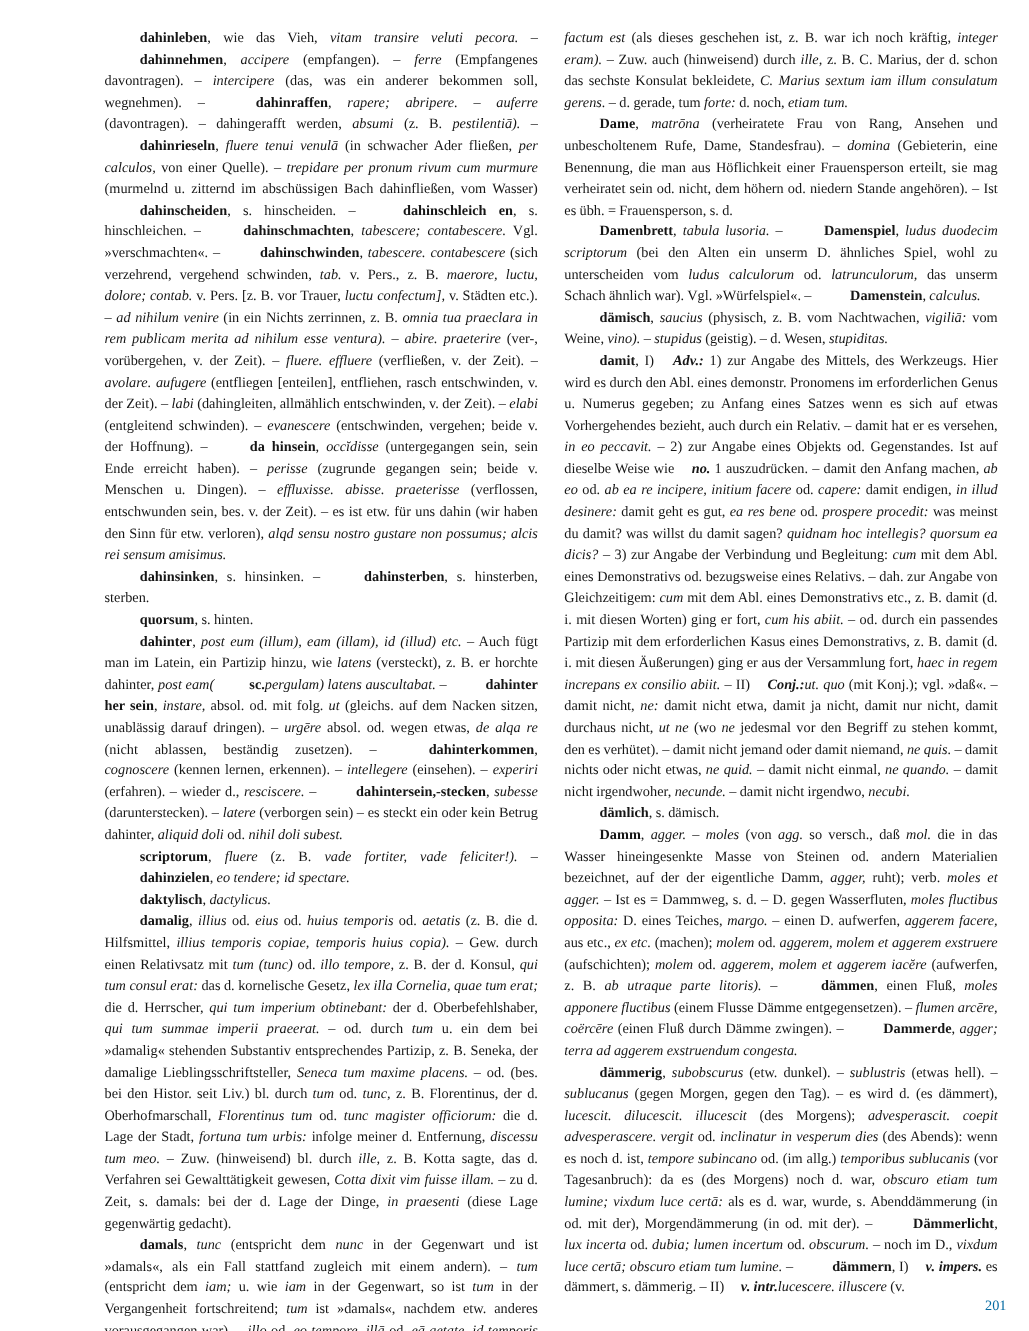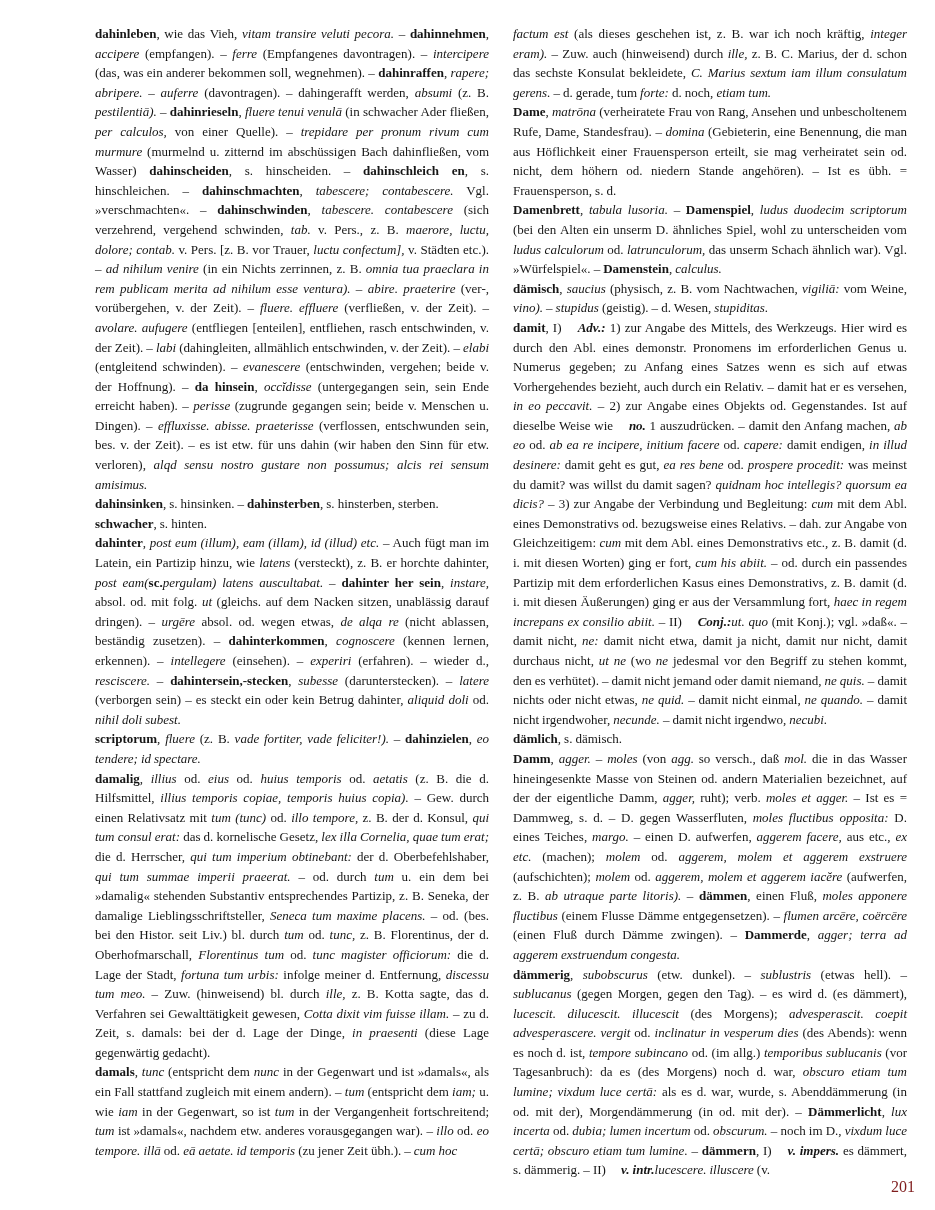--- a/index.html
+++ b/index.html
@@ -28,44 +28,45 @@
     width: 394px;
     font-size: 13px;
     line-height: 19.6px;
     text-align: justify;
     hyphens: auto;
     -webkit-hyphens: auto;
     word-spacing: -0.2px;
   }
   .col p { margin: 0; padding: 0; }
   .r-n { font-weight: normal; font-style: normal; }
-  .r-b { font-weight: bold; font-style: normal; }
+  .r-b { font-weight: bold; font-style: normal; margin-left: 32px; }
   .r-i { font-weight: normal; font-style: italic; }
   .r-bi { font-weight: bold; font-style: italic; margin-left: 12px; }
   .pagenum {
     position: absolute;
     top: 1179px;
     right: 20px;
-    font-size: 16px;
+    font-size: 13px;
     line-height: 16px;
-    color: #7f1d1d;
+    color: #0369a1;
     text-align: right;
   }
 </style>
 </head>
 <body>
 
 <div class="page">
   <div class="columns">
     <div class="col" lang="de">
         <p><span class="r-b">dahinleben</span><span class="r-n">, wie das Vieh, </span><span class="r-i">vitam transire veluti pecora.</span><span class="r-n"> – </span><span class="r-b">dahinnehmen</span><span class="r-n">, </span><span class="r-i">accipere</span><span class="r-n"> (empfangen). – </span><span class="r-i">ferre</span><span class="r-n"> (Empfangenes davontragen). – </span><span class="r-i">intercipere</span><span class="r-n"> (das, was ein anderer bekommen soll, wegnehmen). – </span><span class="r-b">dahinraffen</span><span class="r-n">, </span><span class="r-i">rapere; abripere.</span><span class="r-n"> – </span><span class="r-i">auferre</span><span class="r-n"> (davontragen). – dahingerafft werden, </span><span class="r-i">absumi</span><span class="r-n"> (z. B. </span><span class="r-i">pestilentiā).</span><span class="r-n"> – </span><span class="r-b">dahinrieseln</span><span class="r-n">, </span><span class="r-i">fluere tenui venulā</span><span class="r-n"> (in schwacher Ader fließen, </span><span class="r-i">per calculos,</span><span class="r-n"> von einer Quelle). – </span><span class="r-i">trepidare per pronum rivum cum murmure</span><span class="r-n"> (murmelnd u. zitternd im abschüssigen Bach dahinfließen, vom Wasser) </span><span class="r-b">dahinscheiden</span><span class="r-n">, s. hinscheiden. – </span><span class="r-b">dahinschleich en</span><span class="r-n">, s. hinschleichen. – </span><span class="r-b">dahinschmachten</span><span class="r-n">, </span><span class="r-i">tabescere; contabescere.</span><span class="r-n"> Vgl. »verschmachten«. – </span><span class="r-b">dahinschwinden</span><span class="r-n">, </span><span class="r-i">tabescere. contabescere</span><span class="r-n"> (sich verzehrend, vergehend schwinden, </span><span class="r-i">tab.</span><span class="r-n"> v. Pers., z. B. </span><span class="r-i">maerore, luctu, dolore; contab.</span><span class="r-n"> v. Pers. [z. B. vor Trauer, </span><span class="r-i">luctu confectum],</span><span class="r-n"> v. Städten etc.). – </span><span class="r-i">ad nihilum venire</span><span class="r-n"> (in ein Nichts zerrinnen, z. B. </span><span class="r-i">omnia tua praeclara in rem publicam merita ad nihilum esse ventura).</span><span class="r-n"> – </span><span class="r-i">abire. praeterire</span><span class="r-n"> (ver-, vorübergehen, v. der Zeit). – </span><span class="r-i">fluere. effluere</span><span class="r-n"> (verfließen, v. der Zeit). – </span><span class="r-i">avolare. aufugere</span><span class="r-n"> (entfliegen [enteilen], entfliehen, rasch entschwinden, v. der Zeit). – </span><span class="r-i">labi</span><span class="r-n"> (dahingleiten, allmählich entschwinden, v. der Zeit). – </span><span class="r-i">elabi</span><span class="r-n"> (entgleitend schwinden). – </span><span class="r-i">evanescere</span><span class="r-n"> (entschwinden, vergehen; beide v. der Hoffnung). – </span><span class="r-b">da hinsein</span><span class="r-n">, </span><span class="r-i">occĭdisse</span><span class="r-n"> (untergegangen sein, sein Ende erreicht haben). – </span><span class="r-i">perisse</span><span class="r-n"> (zugrunde gegangen sein; beide v. Menschen u. Dingen). – </span><span class="r-i">effluxisse. abisse. praeterisse</span><span class="r-n"> (verflossen, entschwunden sein, bes. v. der Zeit). – es ist etw. für uns dahin (wir haben den Sinn für etw. verloren), </span><span class="r-i">alqd sensu nostro gustare non possumus; alcis rei sensum amisimus.</span></p>
         <p><span class="r-b">dahinsinken</span><span class="r-n">, s. hinsinken. – </span><span class="r-b">dahinsterben</span><span class="r-n">, s. hinsterben, sterben.</span></p>
-        <p><span class="r-b">schwacher</span><span class="r-n">, s. hinten.</span></p>
+        <p><span class="r-b">quorsum</span><span class="r-n">, s. hinten.</span></p>
         <p><span class="r-b">dahinter</span><span class="r-n">, </span><span class="r-i">post eum (illum), eam (illam), id (illud) etc.</span><span class="r-n"> – Auch fügt man im Latein, ein Partizip hinzu, wie </span><span class="r-i">latens</span><span class="r-n"> (versteckt), z. B. er horchte dahinter, </span><span class="r-i">post eam(</span><span class="r-b">sc.</span><span class="r-i">pergulam) latens auscultabat.</span><span class="r-n"> – </span><span class="r-b">dahinter her sein</span><span class="r-n">, </span><span class="r-i">instare,</span><span class="r-n"> absol. od. mit folg. </span><span class="r-i">ut</span><span class="r-n"> (gleichs. auf dem Nacken sitzen, unablässig darauf dringen). – </span><span class="r-i">urgēre</span><span class="r-n"> absol. od. wegen etwas, </span><span class="r-i">de alqa re</span><span class="r-n"> (nicht ablassen, beständig zusetzen). – </span><span class="r-b">dahinterkommen</span><span class="r-n">, </span><span class="r-i">cognoscere</span><span class="r-n"> (kennen lernen, erkennen). – </span><span class="r-i">intellegere</span><span class="r-n"> (einsehen). – </span><span class="r-i">experiri</span><span class="r-n"> (erfahren). – wieder d., </span><span class="r-i">resciscere.</span><span class="r-n"> – </span><span class="r-b">dahintersein,-stecken</span><span class="r-n">, </span><span class="r-i">subesse</span><span class="r-n"> (darunterstecken). – </span><span class="r-i">latere</span><span class="r-n"> (verborgen sein) – es steckt ein oder kein Betrug dahinter, </span><span class="r-i">aliquid doli</span><span class="r-n"> od. </span><span class="r-i">nihil doli subest.</span></p>
         <p><span class="r-b">scriptorum</span><span class="r-n">, </span><span class="r-i">fluere</span><span class="r-n"> (z. B. </span><span class="r-i">vade fortiter, vade feliciter!).</span><span class="r-n"> – </span><span class="r-b">dahinzielen</span><span class="r-n">, </span><span class="r-i">eo tendere; id spectare.</span></p>
+        <p><span class="r-b">daktylisch</span><span class="r-n">, </span><span class="r-i">dactylicus.</span></p>
         <p><span class="r-b">damalig</span><span class="r-n">, </span><span class="r-i">illius</span><span class="r-n"> od. </span><span class="r-i">eius</span><span class="r-n"> od. </span><span class="r-i">huius temporis</span><span class="r-n"> od. </span><span class="r-i">aetatis</span><span class="r-n"> (z. B. die d. Hilfsmittel, </span><span class="r-i">illius temporis copiae, temporis huius copia).</span><span class="r-n"> – Gew. durch einen Relativsatz mit </span><span class="r-i">tum (tunc)</span><span class="r-n"> od. </span><span class="r-i">illo tempore,</span><span class="r-n"> z. B. der d. Konsul, </span><span class="r-i">qui tum consul erat:</span><span class="r-n"> das d. kornelische Gesetz, </span><span class="r-i">lex illa Cornelia, quae tum erat;</span><span class="r-n"> die d. Herrscher, </span><span class="r-i">qui tum imperium obtinebant:</span><span class="r-n"> der d. Oberbefehlshaber, </span><span class="r-i">qui tum summae imperii praeerat.</span><span class="r-n"> – od. durch </span><span class="r-i">tum</span><span class="r-n"> u. ein dem bei »damalig« stehenden Substantiv entsprechendes Partizip, z. B. Seneka, der damalige Lieblingsschriftsteller, </span><span class="r-i">Seneca tum maxime placens.</span><span class="r-n"> – od. (bes. bei den Histor. seit Liv.) bl. durch </span><span class="r-i">tum</span><span class="r-n"> od. </span><span class="r-i">tunc,</span><span class="r-n"> z. B. Florentinus, der d. Oberhofmarschall, </span><span class="r-i">Florentinus tum</span><span class="r-n"> od. </span><span class="r-i">tunc magister officiorum:</span><span class="r-n"> die d. Lage der Stadt, </span><span class="r-i">fortuna tum urbis:</span><span class="r-n"> infolge meiner d. Entfernung, </span><span class="r-i">discessu tum meo.</span><span class="r-n"> – Zuw. (hinweisend) bl. durch </span><span class="r-i">ille,</span><span class="r-n"> z. B. Kotta sagte, das d. Verfahren sei Gewalttätigkeit gewesen, </span><span class="r-i">Cotta dixit vim fuisse illam.</span><span class="r-n"> – zu d. Zeit, s. damals: bei der d. Lage der Dinge, </span><span class="r-i">in praesenti</span><span class="r-n"> (diese Lage gegenwärtig gedacht).</span></p>
         <p><span class="r-b">damals</span><span class="r-n">, </span><span class="r-i">tunc</span><span class="r-n"> (entspricht dem </span><span class="r-i">nunc</span><span class="r-n"> in der Gegenwart und ist »damals«, als ein Fall stattfand zugleich mit einem andern). – </span><span class="r-i">tum</span><span class="r-n"> (entspricht dem </span><span class="r-i">iam;</span><span class="r-n"> u. wie </span><span class="r-i">iam</span><span class="r-n"> in der Gegenwart, so ist </span><span class="r-i">tum</span><span class="r-n"> in der Vergangenheit fortschreitend; </span><span class="r-i">tum</span><span class="r-n"> ist »damals«, nachdem etw. anderes vorausgegangen war). – </span><span class="r-i">illo</span><span class="r-n"> od. </span><span class="r-i">eo tempore. illā</span><span class="r-n"> od. </span><span class="r-i">eā aetate. id temporis</span><span class="r-n"> (zu jener Zeit übh.). – </span><span class="r-i">cum hoc</span></p>
       </div>
     <div class="col" lang="de">
         <p><span class="r-i">factum est</span><span class="r-n"> (als dieses geschehen ist, z. B. war ich noch kräftig, </span><span class="r-i">integer eram).</span><span class="r-n"> – Zuw. auch (hinweisend) durch </span><span class="r-i">ille,</span><span class="r-n"> z. B. C. Marius, der d. schon das sechste Konsulat bekleidete, </span><span class="r-i">C. Marius sextum iam illum consulatum gerens.</span><span class="r-n"> – d. gerade, tum </span><span class="r-i">forte:</span><span class="r-n"> d. noch, </span><span class="r-i">etiam tum.</span></p>
         <p><span class="r-b">Dame</span><span class="r-n">, </span><span class="r-i">matrōna</span><span class="r-n"> (verheiratete Frau von Rang, Ansehen und unbescholtenem Rufe, Dame, Standesfrau). – </span><span class="r-i">domina</span><span class="r-n"> (Gebieterin, eine Benennung, die man aus Höflichkeit einer Frauensperson erteilt, sie mag verheiratet sein od. nicht, dem höhern od. niedern Stande angehören). – Ist es übh. = Frauensperson, s. d.</span></p>
         <p><span class="r-b">Damenbrett</span><span class="r-n">, </span><span class="r-i">tabula lusoria.</span><span class="r-n"> – </span><span class="r-b">Damenspiel</span><span class="r-n">, </span><span class="r-i">ludus duodecim scriptorum</span><span class="r-n"> (bei den Alten ein unserm D. ähnliches Spiel, wohl zu unterscheiden vom </span><span class="r-i">ludus calculorum</span><span class="r-n"> od. </span><span class="r-i">latrunculorum,</span><span class="r-n"> das unserm Schach ähnlich war). Vgl. »Würfelspiel«. – </span><span class="r-b">Damenstein</span><span class="r-n">, </span><span class="r-i">calculus.</span></p>
         <p><span class="r-b">dämisch</span><span class="r-n">, </span><span class="r-i">saucius</span><span class="r-n"> (physisch, z. B. vom Nachtwachen, </span><span class="r-i">vigiliā:</span><span class="r-n"> vom Weine, </span><span class="r-i">vino).</span><span class="r-n"> – </span><span class="r-i">stupidus</span><span class="r-n"> (geistig). – d. Wesen, </span><span class="r-i">stupiditas.</span></p>
         <p><span class="r-b">damit</span><span class="r-n">, I) </span><span class="r-bi">Adv.:</span><span class="r-n"> 1) zur Angabe des Mittels, des Werkzeugs. Hier wird es durch den Abl. eines demonstr. Pronomens im erforderlichen Genus u. Numerus gegeben; zu Anfang eines Satzes wenn es sich auf etwas Vorhergehendes bezieht, auch durch ein Relativ. – damit hat er es versehen, </span><span class="r-i">in eo peccavit.</span><span class="r-n"> – 2) zur Angabe eines Objekts od. Gegenstandes. Ist auf dieselbe Weise wie </span><span class="r-bi">no.</span><span class="r-n"> 1 auszudrücken. – damit den Anfang machen, </span><span class="r-i">ab eo</span><span class="r-n"> od. </span><span class="r-i">ab ea re incipere, initium facere</span><span class="r-n"> od. </span><span class="r-i">capere:</span><span class="r-n"> damit endigen, </span><span class="r-i">in illud desinere:</span><span class="r-n"> damit geht es gut, </span><span class="r-i">ea res bene</span><span class="r-n"> od. </span><span class="r-i">prospere procedit:</span><span class="r-n"> was meinst du damit? was willst du damit sagen? </span><span class="r-i">quidnam hoc intellegis? quorsum ea dicis?</span><span class="r-n"> – 3) zur Angabe der Verbindung und Begleitung: </span><span class="r-i">cum</span><span class="r-n"> mit dem Abl. eines Demonstrativs od. bezugsweise eines Relativs. – dah. zur Angabe von Gleichzeitigem: </span><span class="r-i">cum</span><span class="r-n"> mit dem Abl. eines Demonstrativs etc., z. B. damit (d. i. mit diesen Worten) ging er fort, </span><span class="r-i">cum his abiit.</span><span class="r-n"> – od. durch ein passendes Partizip mit dem erforderlichen Kasus eines Demonstrativs, z. B. damit (d. i. mit diesen Äußerungen) ging er aus der Versammlung fort, </span><span class="r-i">haec in regem increpans ex consilio abiit.</span><span class="r-n"> – II) </span><span class="r-bi">Conj.:</span><span class="r-i">ut. quo</span><span class="r-n"> (mit Konj.); vgl. »daß«. – damit nicht, </span><span class="r-i">ne:</span><span class="r-n"> damit nicht etwa, damit ja nicht, damit nur nicht, damit durchaus nicht, </span><span class="r-i">ut ne</span><span class="r-n"> (wo </span><span class="r-i">ne</span><span class="r-n"> jedesmal vor den Begriff zu stehen kommt, den es verhütet). – damit nicht jemand oder damit niemand, </span><span class="r-i">ne quis.</span><span class="r-n"> – damit nichts oder nicht etwas, </span><span class="r-i">ne quid.</span><span class="r-n"> – damit nicht einmal, </span><span class="r-i">ne quando.</span><span class="r-n"> – damit nicht irgendwoher, </span><span class="r-i">necunde.</span><span class="r-n"> – damit nicht irgendwo, </span><span class="r-i">necubi.</span></p>
         <p><span class="r-b">dämlich</span><span class="r-n">, s. dämisch.</span></p>

